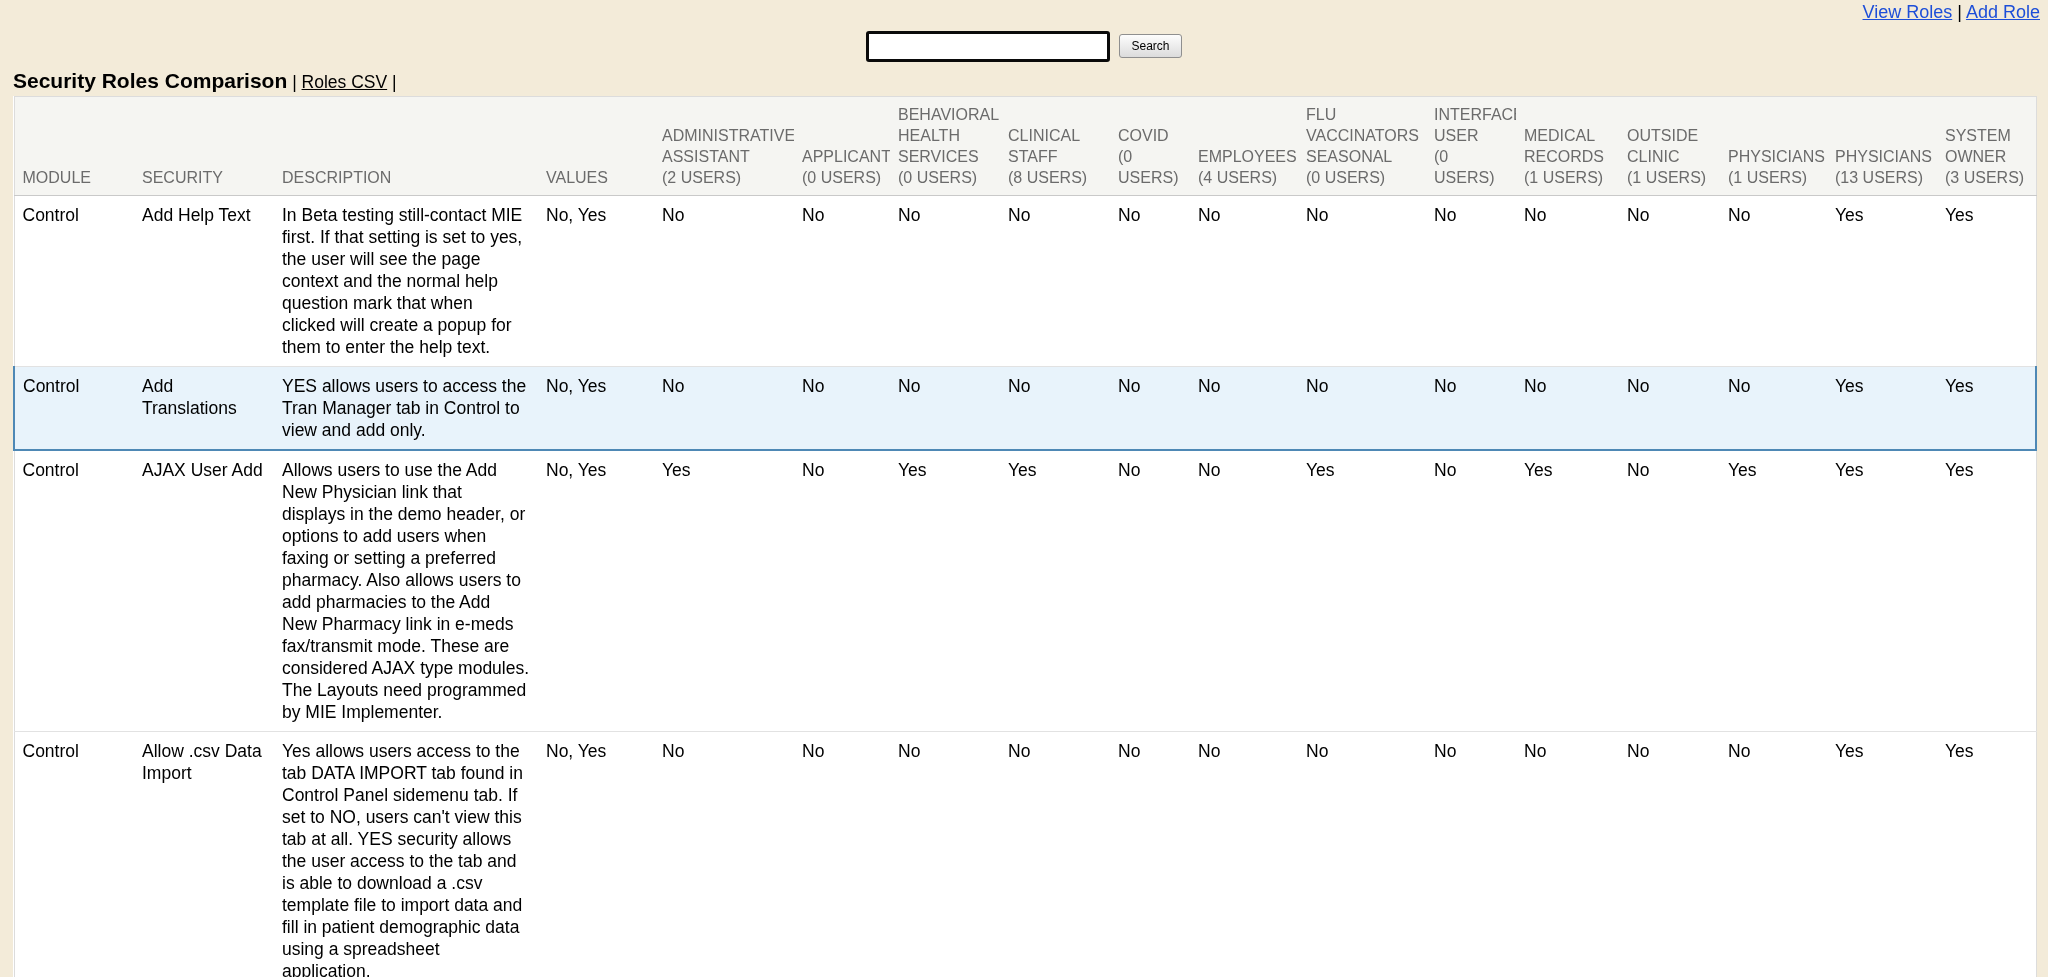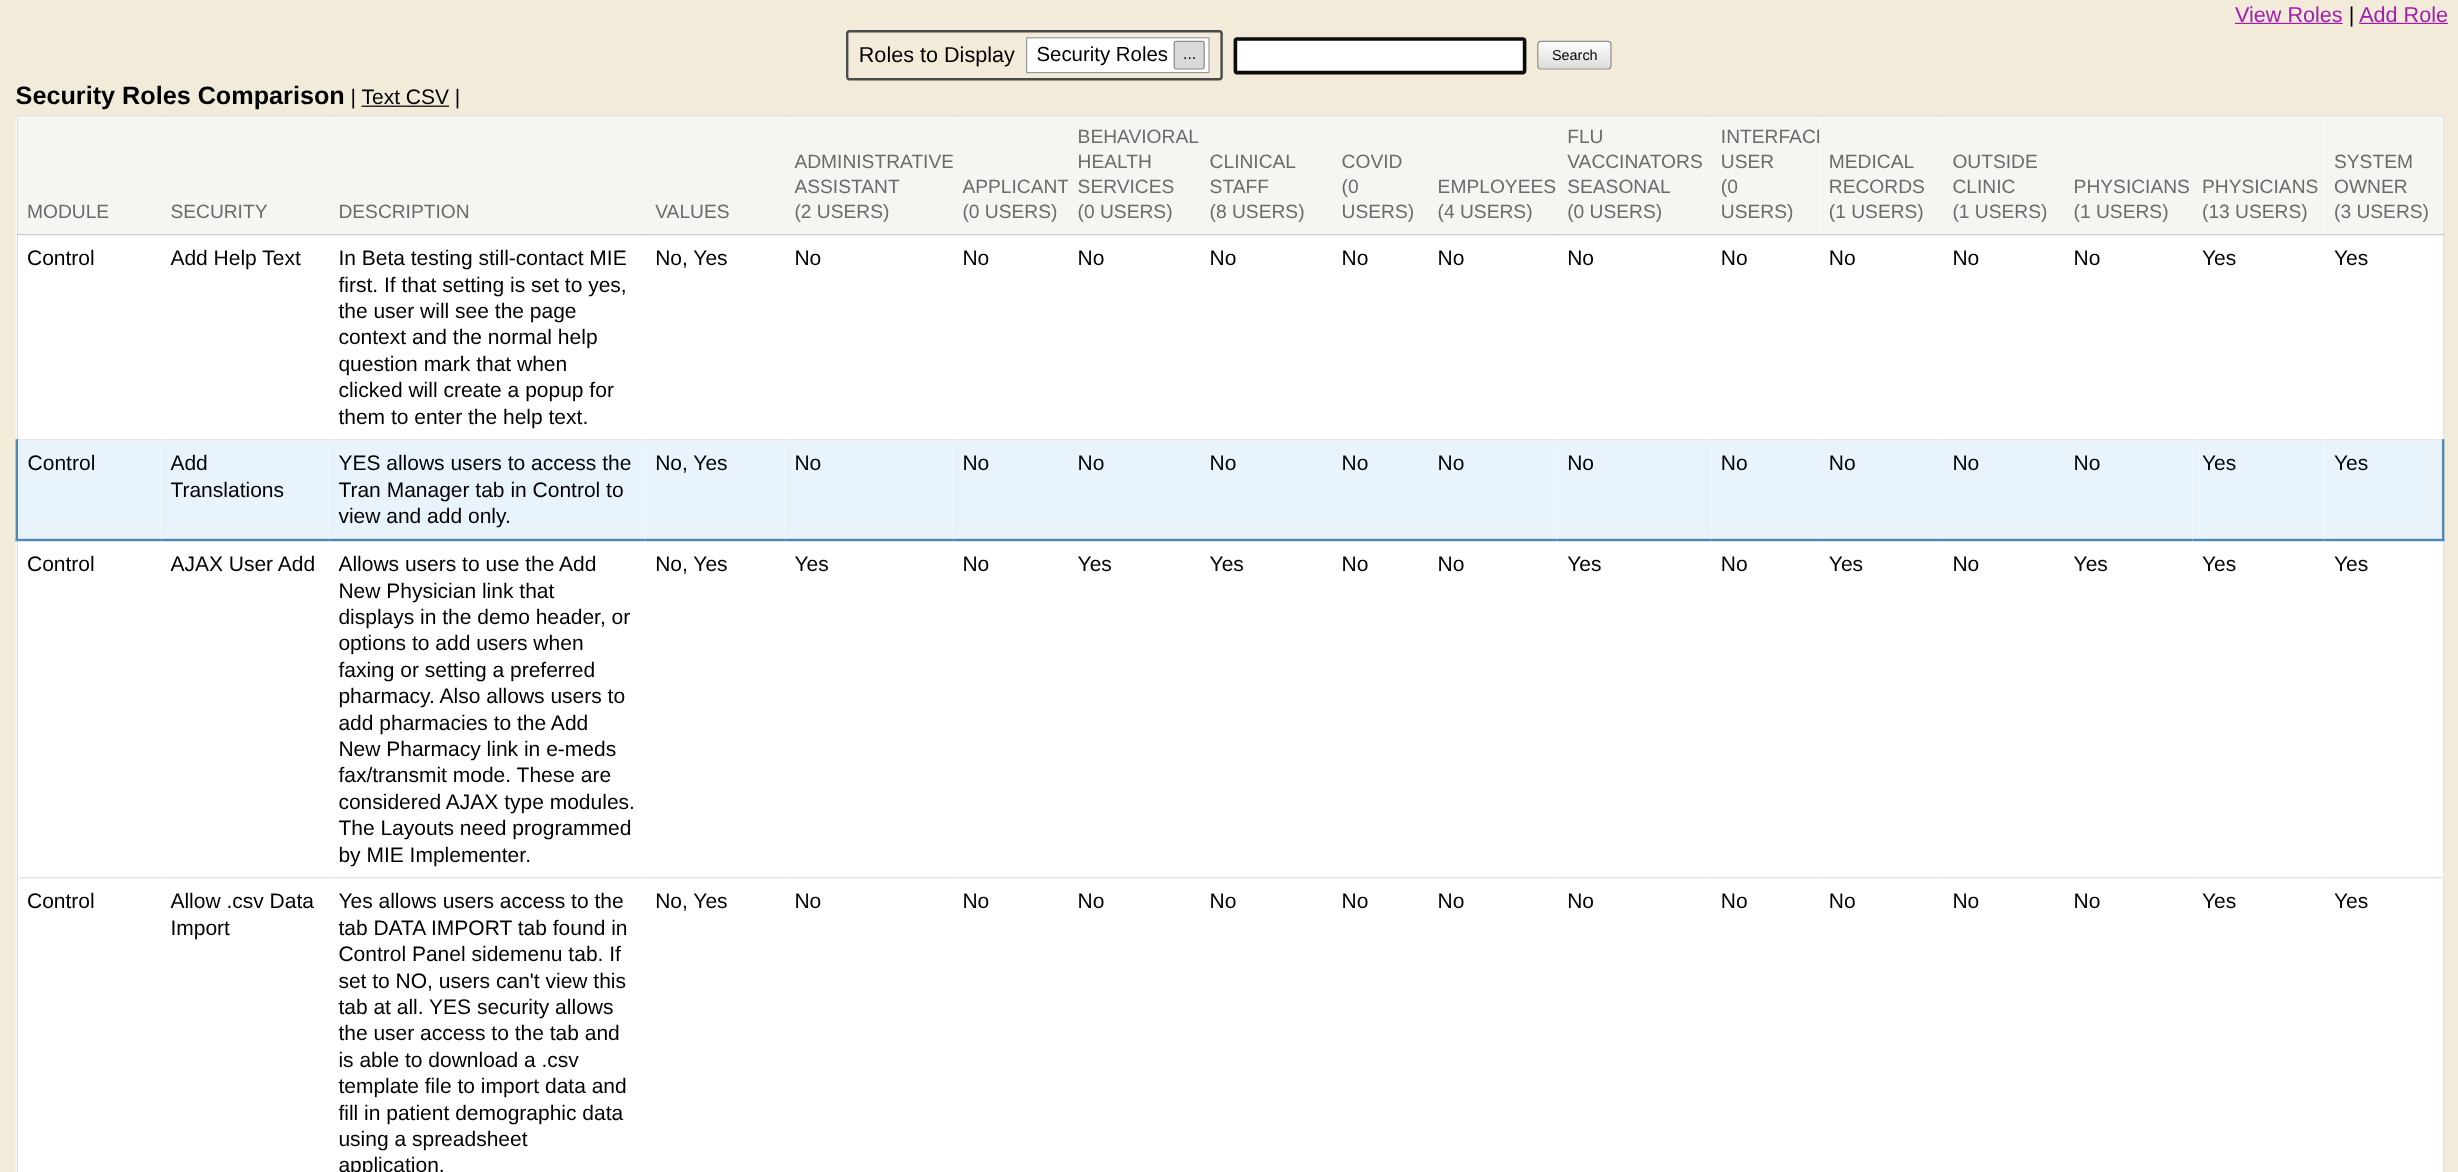--- a/index.html
+++ b/index.html
@@ -13,21 +13,21 @@
     color: #000;
   }
   .top-links {
     position: absolute;
     top: 2px;
     right: 8px;
     font-size: 18px;
     white-space: nowrap;
   }
   .top-links .link {
-    color: #a21caf;
+    color: #1d4ed8;
     text-decoration: underline;
     cursor: pointer;
   }
   .top-links .sep { text-decoration: none; }
 
   .toolbar {
     padding-top: 27px;
     display: flex;
     justify-content: center;
     align-items: center;
@@ -143,35 +143,28 @@
 </head>
 <body>
 
 <div class="top-links">
   <a class="link">View Roles</a>
   <span class="sep">|</span>
   <a class="link">Add Role</a>
 </div>
 
 <div class="toolbar">
-  <div class="roles-box">
-    <span>Roles to Display</span>
-    <span class="roles-select">
-      <span>Security Roles</span>
-      <span class="ellipsis-btn">...</span>
-    </span>
-  </div>
   <input class="search-input" type="text" value="" style="">
   <button class="search-btn">Search</button>
 </div>
 
 <div class="title-row">
   <span class="page-title">Security Roles Comparison</span>
   <span>|</span>
-  <a class="show-csv">Text CSV</a>
+  <a class="show-csv">Roles CSV</a>
   <span>|</span>
 </div>
 
 <table class="roles-table">
   <colgroup>
     <col style="width:120px">
       <col style="width:140px">
       <col style="width:264px">
       <col style="width:116px">
     <col style="width:140px">

